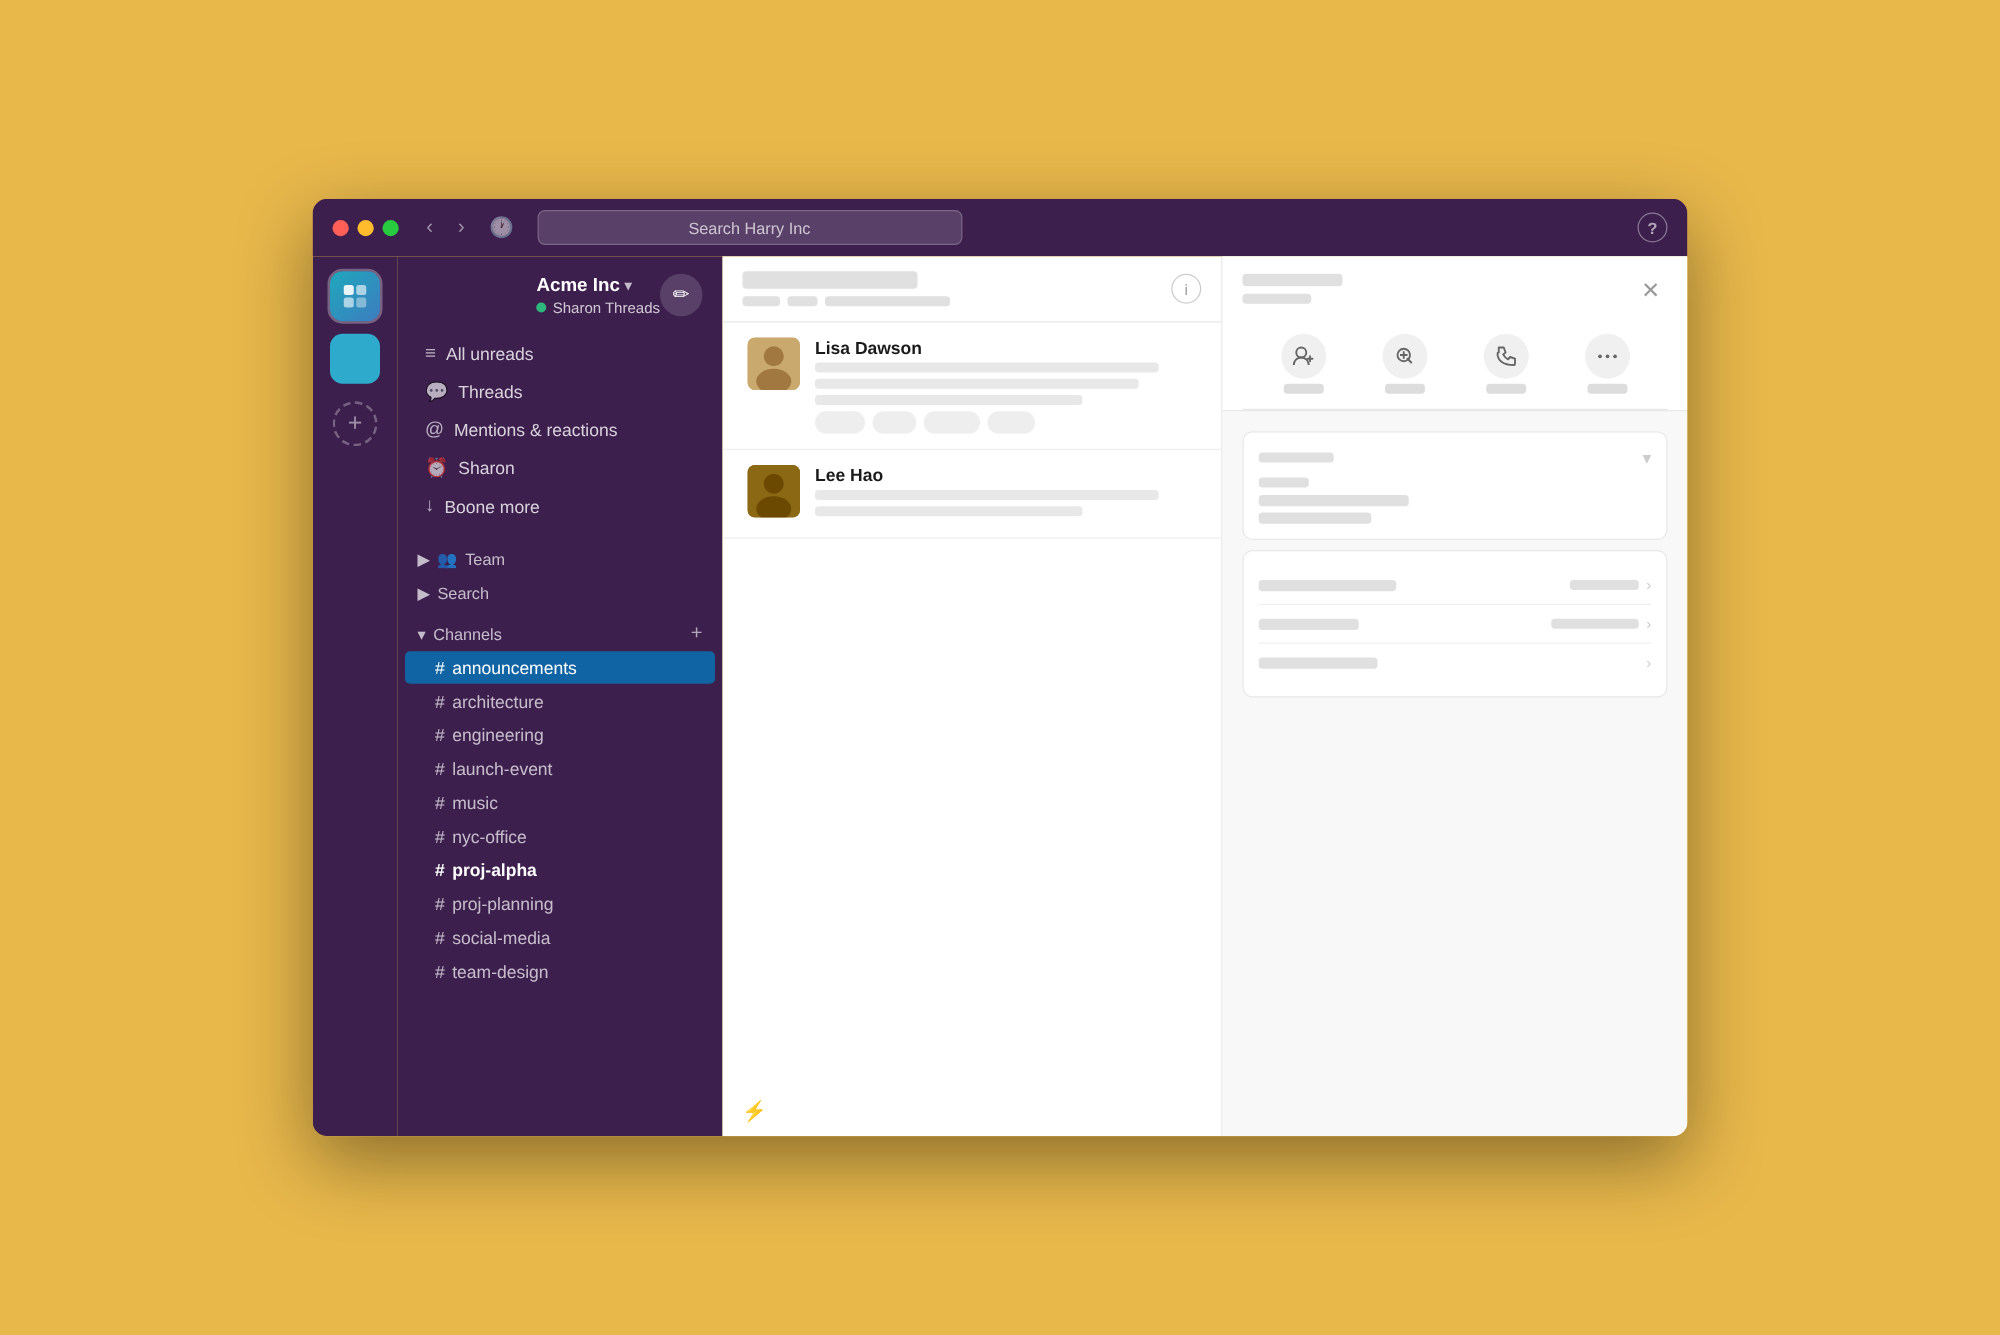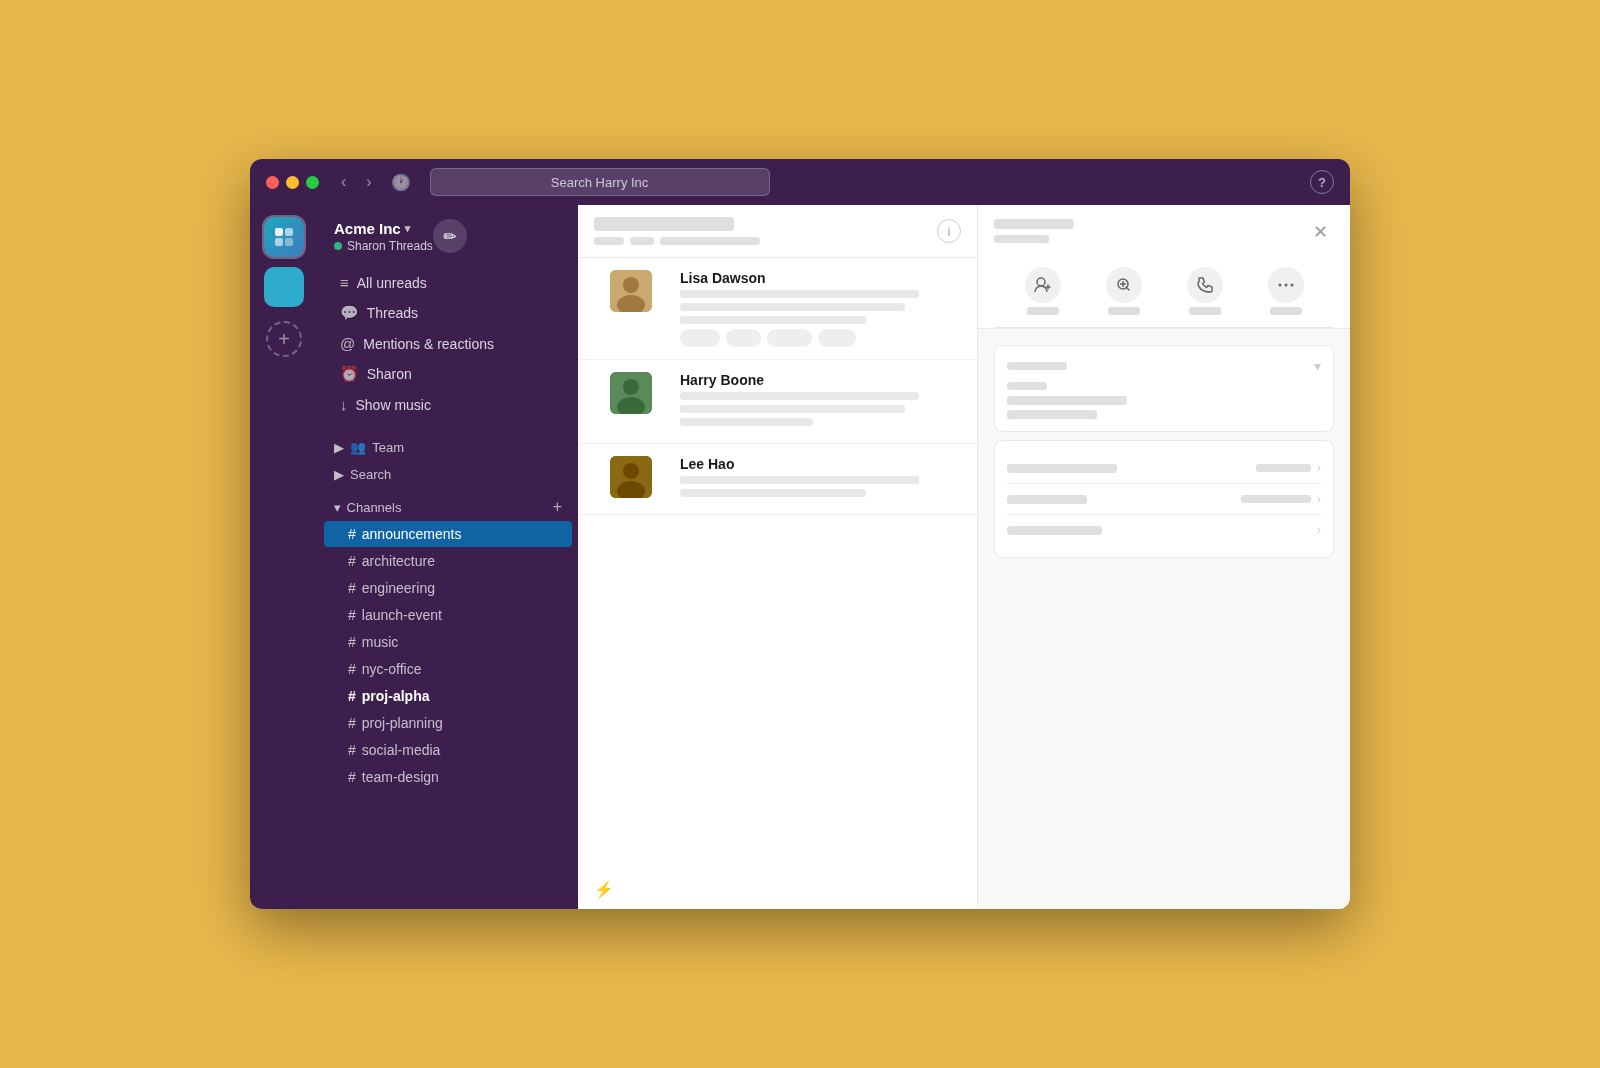--- a/index.html
+++ b/index.html
@@ -142,21 +142,21 @@
       background: #3d1f4e;
       display: flex;
       flex-direction: column;
       overflow-y: auto;
       flex-shrink: 0;
     }
     .sidebar-header {
       padding: 14px 16px 10px;
       display: flex;
       align-items: center;
-      justify-content: flex-start;
+      justify-content: flex-end;
     }
     .workspace-name {
       color: white;
       font-weight: 700;
       font-size: 15px;
       display: flex;
       align-items: center;
       gap: 4px;
       cursor: pointer;
     }
@@ -285,22 +285,22 @@
       color: #999;
       font-size: 12px;
       cursor: pointer;
     }
     .message-items {
       flex: 1;
       overflow-y: auto;
     }
     .message-item {
       display: flex;
-      gap: 28px;
-      padding: 12px 32px;
+      gap: 12px;
+      padding: 12px 20px;
       border-bottom: 1px solid #f0f0f0;
       cursor: pointer;
     }
     .avatar-placeholder {
       width: 42px;
       height: 42px;
       border-radius: 6px;
       flex-shrink: 0;
       display: flex;
       align-items: center;
@@ -492,21 +492,21 @@
         <div class="nav-item">
           <span class="icon">@</span>
           <span>Mentions &amp; reactions</span>
         </div>
         <div class="nav-item">
           <span class="icon">⏰</span>
           <span>Sharon</span>
         </div>
         <div class="nav-item">
           <span class="icon">↓</span>
-          <span>Show music</span>
+          <span>Boone more</span>
         </div>
       </div>
 
       <div class="sidebar-section">
         <div class="section-header">
           <div class="left">
             <span>▶</span>
             <span>👥</span>
             <span>Team</span>
           </div>
@@ -606,35 +606,20 @@
                 <div style="height:18px;width:40px;background:#eee;border-radius:10px;"></div>
                 <div style="height:18px;width:35px;background:#eee;border-radius:10px;"></div>
                 <div style="height:18px;width:45px;background:#eee;border-radius:10px;"></div>
                 <div style="height:18px;width:38px;background:#eee;border-radius:10px;"></div>
               </div>
             </div>
           </div>
 
 
 
-          <div class="message-item">
-            <div class="avatar-placeholder" style="background:#5a8a5a; border-radius:6px; width:42px; height:42px; overflow:hidden;">
-              <svg width="42" height="42" viewBox="0 0 42 42">
-                <rect width="42" height="42" fill="#5a8a5a"></rect>
-                <circle cx="21" cy="15" r="8" fill="#3a6a3a"></circle>
-                <ellipse cx="21" cy="35" rx="14" ry="10" fill="#3a6a3a"></ellipse>
-              </svg>
-            </div>
-            <div class="message-content">
-              <div class="message-name">Harry Boone</div>
-              <div class="message-line medium"></div>
-              <div class="message-line long"></div>
-              <div class="message-line xshort"></div>
-            </div>
-          </div>
 
           <div class="message-item">
             <div class="avatar-placeholder" style="background:#8b6914; border-radius:6px; width:42px; height:42px; overflow:hidden;">
               <svg width="42" height="42" viewBox="0 0 42 42">
                 <rect width="42" height="42" fill="#8b6914"></rect>
                 <circle cx="21" cy="15" r="8" fill="#6b4900"></circle>
                 <ellipse cx="21" cy="35" rx="14" ry="10" fill="#6b4900"></ellipse>
               </svg>
             </div>
             <div class="message-content">

